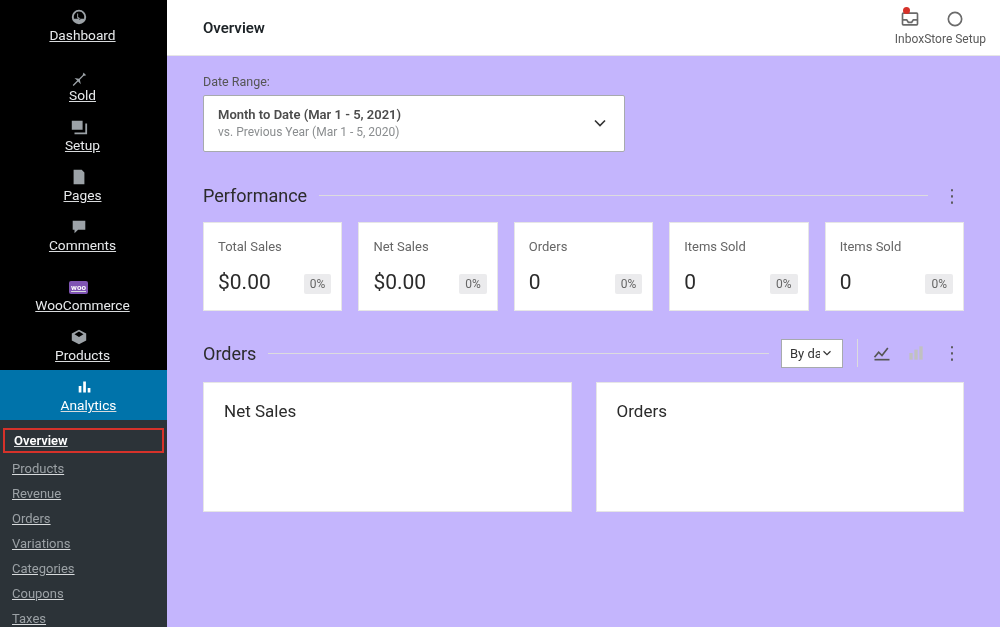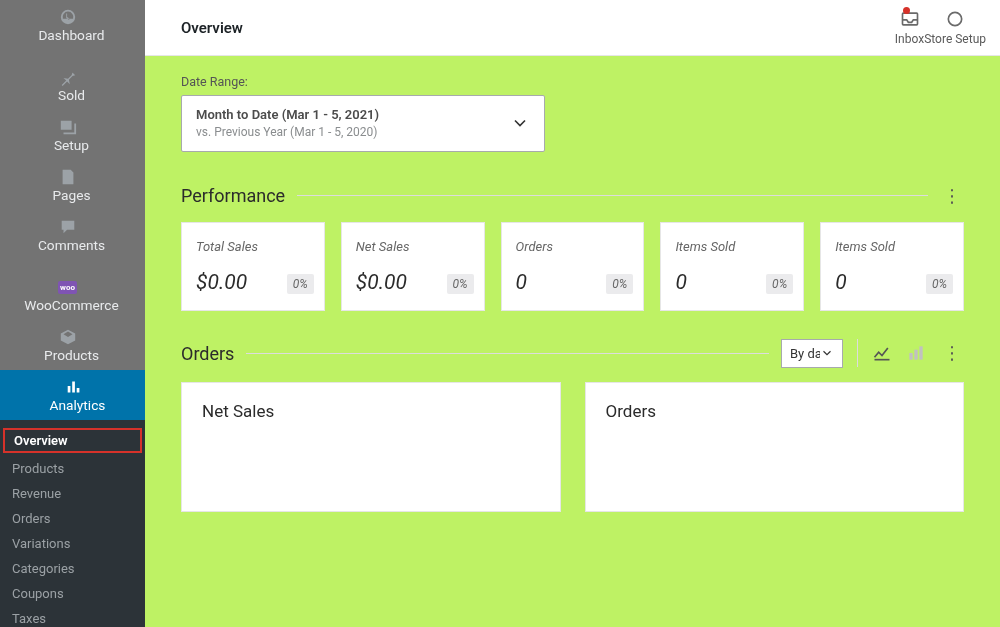--- a/index.html
+++ b/index.html
@@ -5,26 +5,27 @@
     * { margin: 0; padding: 0; box-sizing: border-box; }
     body {
       font-family: -apple-system, BlinkMacSystemFont, "Segoe UI", Roboto, sans-serif;
       background: #f0f0f1;
       width: 1000px;
       height: 627px;
       overflow: hidden;
       display: flex;
     }
     .sidebar {
-      width: 145px;
-      background: #737373;
+      width: 167px;
+      background: #000000;
       color: #d8dbdd;
       flex-shrink: 0;
       font-size: 13.7px;
       position: relative;
+      text-decoration: underline;
     }
     .sidebar-item {
       display: flex;
       align-items: center;
       padding: 7px 10px 7px 8px;
       cursor: pointer;
       color: #e8eaec;
     }
     .sidebar-item.main {
       font-weight: 400;
@@ -121,35 +122,35 @@
       position: absolute;
       top: -2px;
       right: 10px;
       width: 7px;
       height: 7px;
       background: #d6322a;
       border-radius: 50%;
     }
     .content {
       flex: 1;
-      background: #bef264;
+      background: #c4b5fd;
       padding: 18px 36px 16px 36px;
       overflow: hidden;
     }
     .field-label {
       font-size: 12.5px;
       color: #555;
       margin-bottom: 6px;
     }
     .daterange {
       background: #fff;
       border: 1px solid #a7aaad;
       border-radius: 2px;
       padding: 10px 14px;
-      width: 364px;
+      width: 422px;
       display: flex;
       align-items: center;
       justify-content: space-between;
       cursor: pointer;
     }
     .daterange-main {
       font-size: 13px;
       color: #4c4c4c;
       font-weight: 600;
       line-height: 1.4;
@@ -183,21 +184,20 @@
       align-items: center;
       justify-content: center;
       cursor: pointer;
       color: #555;
       font-size: 18px;
       line-height: 1;
     }
     .cards {
       display: flex;
       gap: 16px;
-      font-style: italic;
     }
     .card {
       flex: 1;
       background: #fff;
       border: 1px solid #e6e6e6;
       padding: 16px 14px;
       position: relative;
     }
     .card-label {
       font-size: 13px;

